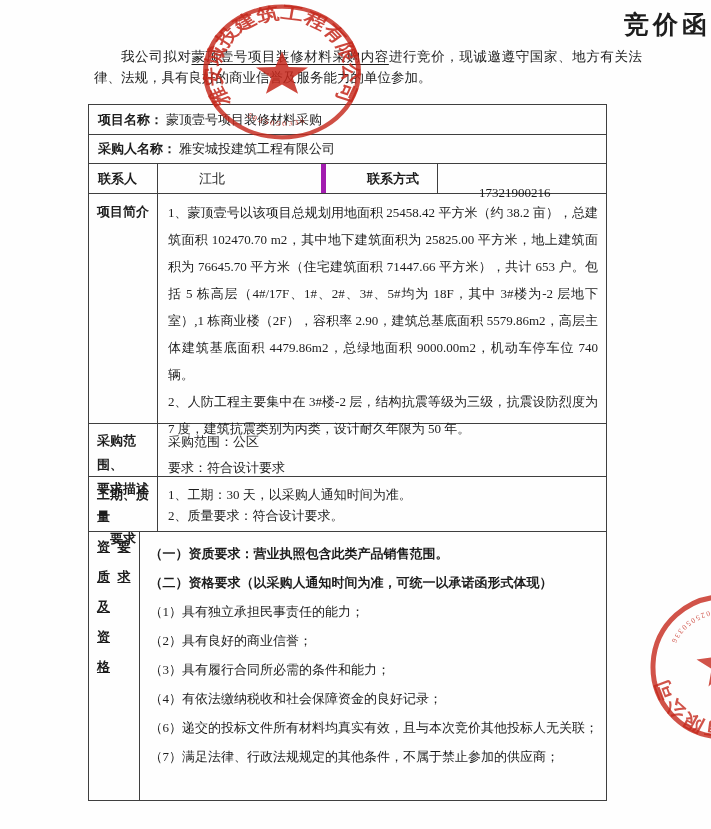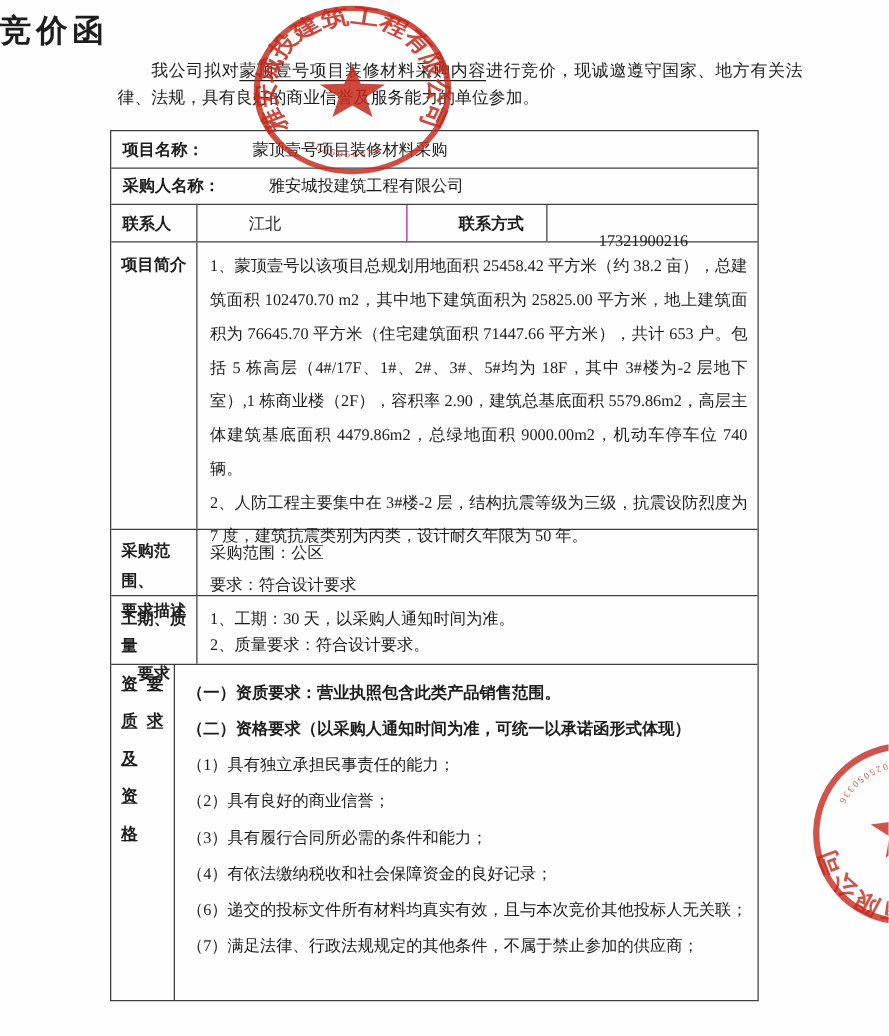--- a/index.html
+++ b/index.html
@@ -6,43 +6,43 @@
   .page{
     position:relative;
     width:711px;height:829px;
     background:#fefefe;
     overflow:hidden;
     font-family:"Liberation Serif","DejaVu Serif",serif;
     color:#1d1d1d;
   }
   .doc-title{
     position:absolute;top:8px;left:0;width:100%;
-    text-align:left;font-size:25px;font-weight:bold;letter-spacing:4px;
+    text-align:right;font-size:25px;font-weight:bold;letter-spacing:4px;
   }
   .intro{
     position:absolute;left:94px;top:46px;width:548px;
     font-size:13.5px;line-height:21px;text-indent:2em;
     text-align:justify;
   }
   .intro .u{text-decoration:underline;text-underline-offset:3px;}
   .doc-table{
     position:absolute;left:88px;top:104px;width:519px;
     border:1px solid #3f3f3f;box-sizing:border-box;
     font-size:13px;
   }
   .trow{display:flex;border-top:1px solid #3f3f3f;box-sizing:border-box;}
   .trow:first-child{border-top:none;}
   .cell{box-sizing:border-box;}
   .lbl{font-weight:bold;}
-  .full-row{height:29px;align-items:center;padding-left:9px;gap:36px;}
+  .full-row{height:29px;align-items:center;padding-left:9px;}
   .full-row .val{margin-left:3px;text-align:center;}
   .contact-row{height:30px;gap:32px;}
   .contact-row .cell{display:flex;align-items:center;padding-left:9px;}
   .c1{width:69px;border-right:1px solid #3f3f3f;}
-  .c2{width:136px;border-right:1px solid #a21caf;}
+  .c2{width:136px;border-right:5px solid #a21caf;}
   .c3{width:80px;border-right:1px solid #3f3f3f;}
   .c4{flex:1;margin-top:28px;}
   .label-col{width:69px;border-right:1px solid #3f3f3f;font-weight:bold;
              padding-left:8px;padding-right:2px;}
   .content-col{flex:1;padding-left:10px;padding-right:8px;}
   .brief-row{height:230px;}
   .brief-row .label-col{padding-top:9px;}
   .brief-row .content-col{padding-top:5px;line-height:27px;text-align:justify;}
   .scope-row{height:53px;}
   .scope-row .label-col{padding-top:5px;line-height:24px;}

